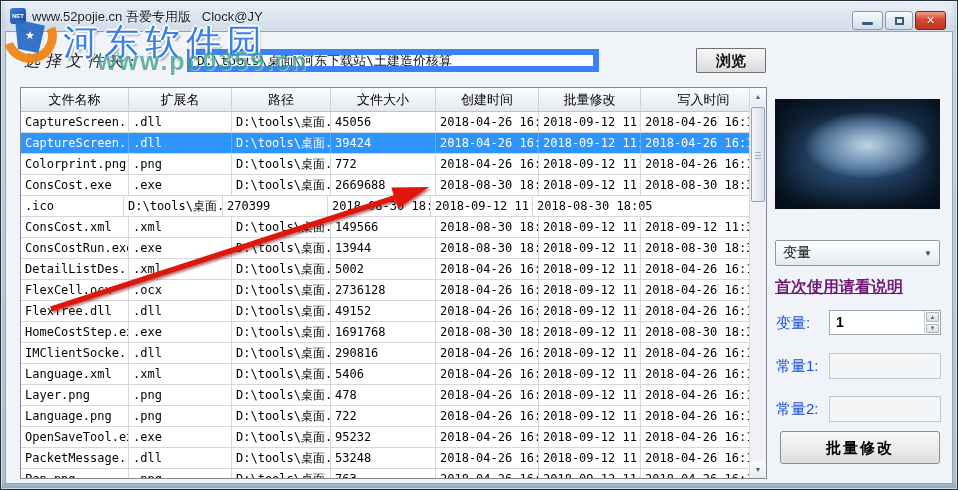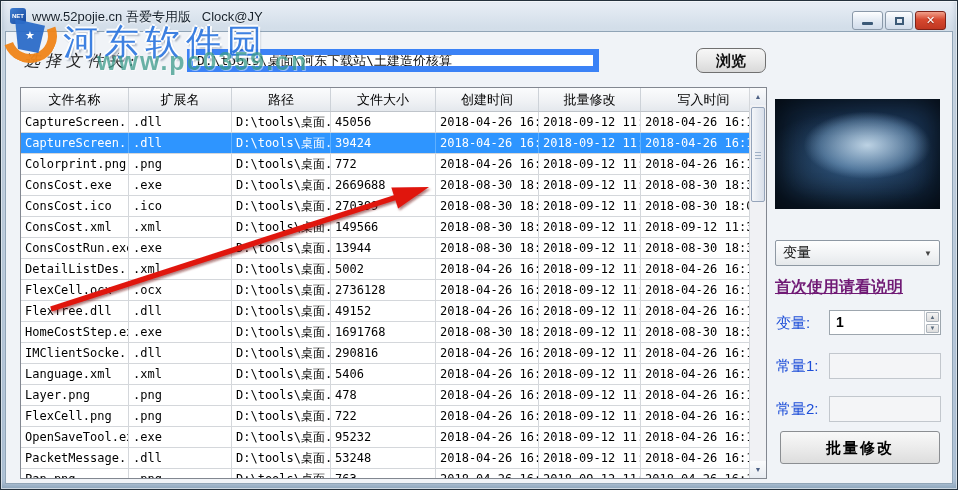--- a/index.html
+++ b/index.html
@@ -45,21 +45,21 @@
     position:absolute; left:18px; top:19px; font-size:16px; color:#222;
     font-family:"DejaVu Serif","Liberation Serif",serif; font-style:italic; letter-spacing:5px;
   }
   .folder-input{
     position:absolute; left:181px; top:17px; width:412px; height:23px;
     border:6px solid #3b82f6; background:#fff; font-size:13px;
     font-family:"DejaVu Sans Mono","Liberation Mono",monospace; padding:0 4px; color:#111;
   }
   .browse-btn{
     position:absolute; left:690px; top:16px; width:70px; height:25px;
-    border:1px solid #707070; border-radius:7px;
+    border:1px solid #707070; border-radius:1px;
     background:linear-gradient(#f7f7f7,#ebebeb 45%,#d9d9d9);
     font-size:15px; font-weight:bold; color:#111; text-align:center; line-height:23px;
   }
 
   
   .file-table{
     position:absolute; left:14px; top:55px; width:747px; height:392px;
     background:#fff; border:1px solid #828790; overflow:hidden;
   }
   .thead{ display:flex; height:24px;
@@ -220,21 +220,20 @@
             <div class="td c0">ConsCost.exe</div>
             <div class="td c1">.exe</div>
             <div class="td c2">D:\tools\桌面...</div>
             <div class="td c3">2669688</div>
             <div class="td c4">2018-08-30 18:30</div>
             <div class="td c5">2018-09-12 11:14</div>
             <div class="td c6">2018-08-30 18:30</div>
           </div>
 
           <div class="tr">
-            <div class="td c0">ConsCost.ico</div>
             <div class="td c1">.ico</div>
             <div class="td c2">D:\tools\桌面...</div>
             <div class="td c3">270399</div>
             <div class="td c4">2018-08-30 18:05</div>
             <div class="td c5">2018-09-12 11:14</div>
             <div class="td c6">2018-08-30 18:05</div>
           </div>
 
           <div class="tr">
             <div class="td c0">ConsCost.xml</div>
@@ -320,21 +319,21 @@
             <div class="td c0">Layer.png</div>
             <div class="td c1">.png</div>
             <div class="td c2">D:\tools\桌面...</div>
             <div class="td c3">478</div>
             <div class="td c4">2018-04-26 16:15</div>
             <div class="td c5">2018-09-12 11:14</div>
             <div class="td c6">2018-04-26 16:15</div>
           </div>
 
           <div class="tr">
-            <div class="td c0">FlexCell.png</div>
+            <div class="td c0">Language.png</div>
             <div class="td c1">.png</div>
             <div class="td c2">D:\tools\桌面...</div>
             <div class="td c3">722</div>
             <div class="td c4">2018-04-26 16:15</div>
             <div class="td c5">2018-09-12 11:14</div>
             <div class="td c6">2018-04-26 16:15</div>
           </div>
 
           <div class="tr">
             <div class="td c0">OpenSaveTool.exe</div>

